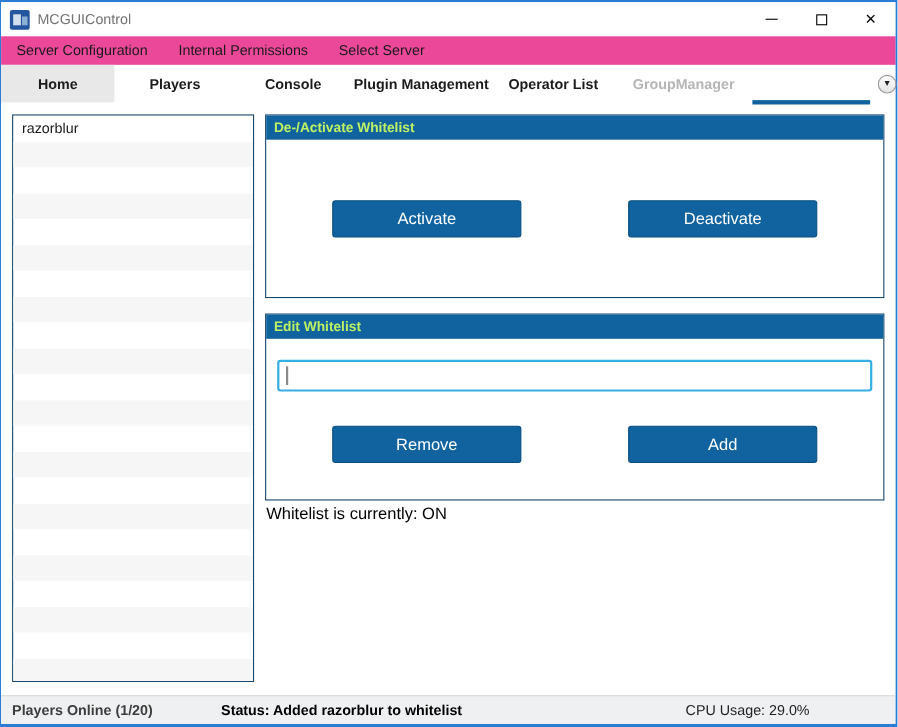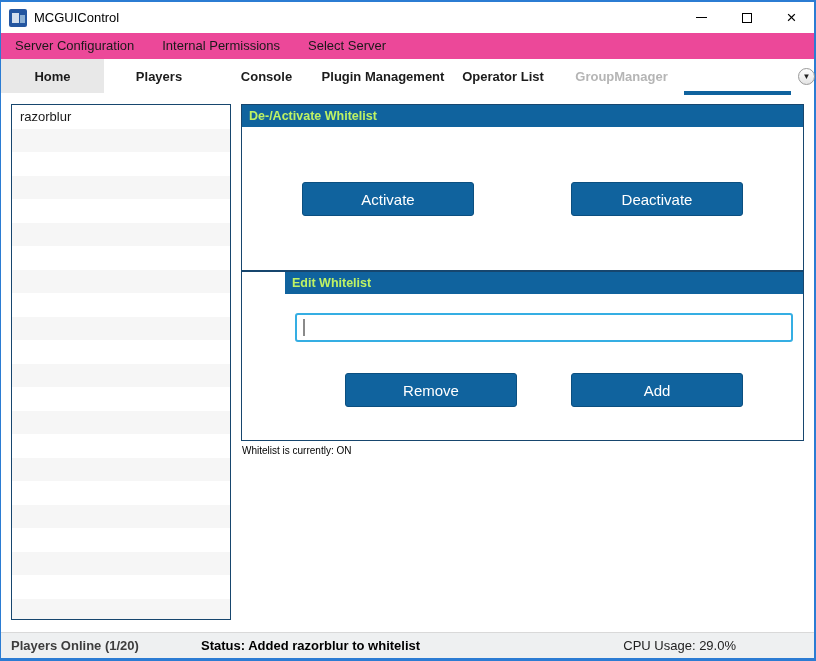--- a/index.html
+++ b/index.html
@@ -15,21 +15,21 @@
     border:2px solid var(--window-border);
     border-left-width:1px;border-bottom-width:3px;
     display:flex;flex-direction:column;
   }
   
   .titlebar{height:31px;background:#fff;display:flex;align-items:center;flex:none;}
   .app-icon{width:18px;height:18px;margin:0 7px 0 8px;background:#2456A0;border-radius:2px;
     position:relative;overflow:hidden;flex:none;}
   .app-icon::before{content:"";position:absolute;left:3px;top:4px;width:7px;height:10px;background:#e8eef5;opacity:.9;}
   .app-icon::after{content:"";position:absolute;right:2px;top:6px;width:5px;height:8px;background:#9fc0dd;opacity:.85;}
-  .title{font-size:13px;color:#000000;text-align:center;}
+  .title{font-size:13px;color:#737373;text-align:center;}
   .win-controls{margin-left:auto;display:flex;height:31px;}
   .win-btn{width:45px;height:31px;display:flex;align-items:center;justify-content:center;cursor:default;}
   .min-glyph{width:11px;height:1px;background:#000;display:block;}
   .max-glyph{width:10px;height:10px;border:1px solid #000;display:block;background:#fff;}
   .close-glyph{font-size:17px;line-height:17px;color:#000;font-weight:400;}
   
   .menubar{height:26px;background:#ec4899;display:flex;align-items:center;padding-left:4px;flex:none;}
   .menu-item{font-size:13px;color:#1a1a1a;padding:0 10px;line-height:26px;}
   .menu-item+.menu-item{margin-left:8px;}
   
@@ -50,30 +50,30 @@
   .content{flex:1;display:flex;padding:9px 10px 0 10px;background:#fff;overflow:hidden;}
   .player-list{width:220px;height:516px;border:1px solid var(--panel-border);background:#fff;flex:none;overflow:hidden;}
   .list-row{height:23.5px;line-height:23px;font-size:13px;color:#1a1a1a;padding-left:8px;}
   .list-row:nth-child(even){background:#f6f6f6;}
   .right-col{margin-left:10px;width:564px;display:flex;flex-direction:column;}
   .group{border:1px solid var(--panel-border);background:#fff;}
   .group-header{height:22px;background:var(--accent);color:#bef264;font-size:12.5px;font-weight:bold;
     line-height:22px;padding-left:7px;}
   .group1{height:167px;}
   .group1 .group-body{height:144px;display:flex;align-items:center;justify-content:space-between;padding:0 60px;}
-  .group2{height:170px;padding-left:43px;}
+  .group2{margin-top:14px;height:170px;}
   .group2 .group-body{padding:19px 10px 0 10px;}
   .btn{width:172px;height:34px;background:var(--accent);color:#fff;font-size:15px;
     border:1px solid #0b4f80;border-radius:3px;display:flex;align-items:center;justify-content:center;cursor:default;}
   .input-wrap{position:relative;height:29px;}
   .wl-input{width:100%;height:29px;border:2px solid var(--input-border);border-radius:3px;
     background:#fff;font-size:13px;padding:0 7px;outline:none;color:#1a1a1a;}
   .caret{position:absolute;left:8px;top:6px;width:2px;height:17px;background:#8a8a8a;}
   .btn-row{display:flex;justify-content:space-between;padding:0 50px;margin-top:31px;}
-  .wl-status{margin:4px 0 0 1px;font-size:10px;color:#000;}
+  .wl-status{margin:4px 0 0 1px;font-size:15px;color:#000;}
   
   .statusbar{height:26px;background:#eef0f1;border-top:1px solid #d9d9d9;position:relative;flex:none;}
   .statusbar span{position:absolute;top:0;line-height:25px;font-size:13px;white-space:nowrap;}
   .sb-players{left:10px;font-weight:bold;color:#3d3d3d;}
   .sb-status{left:200px;font-weight:bold;color:#000;}
   .sb-cpu{right:78px;color:#222;}
 </style>
 </head>
 <body>
 

